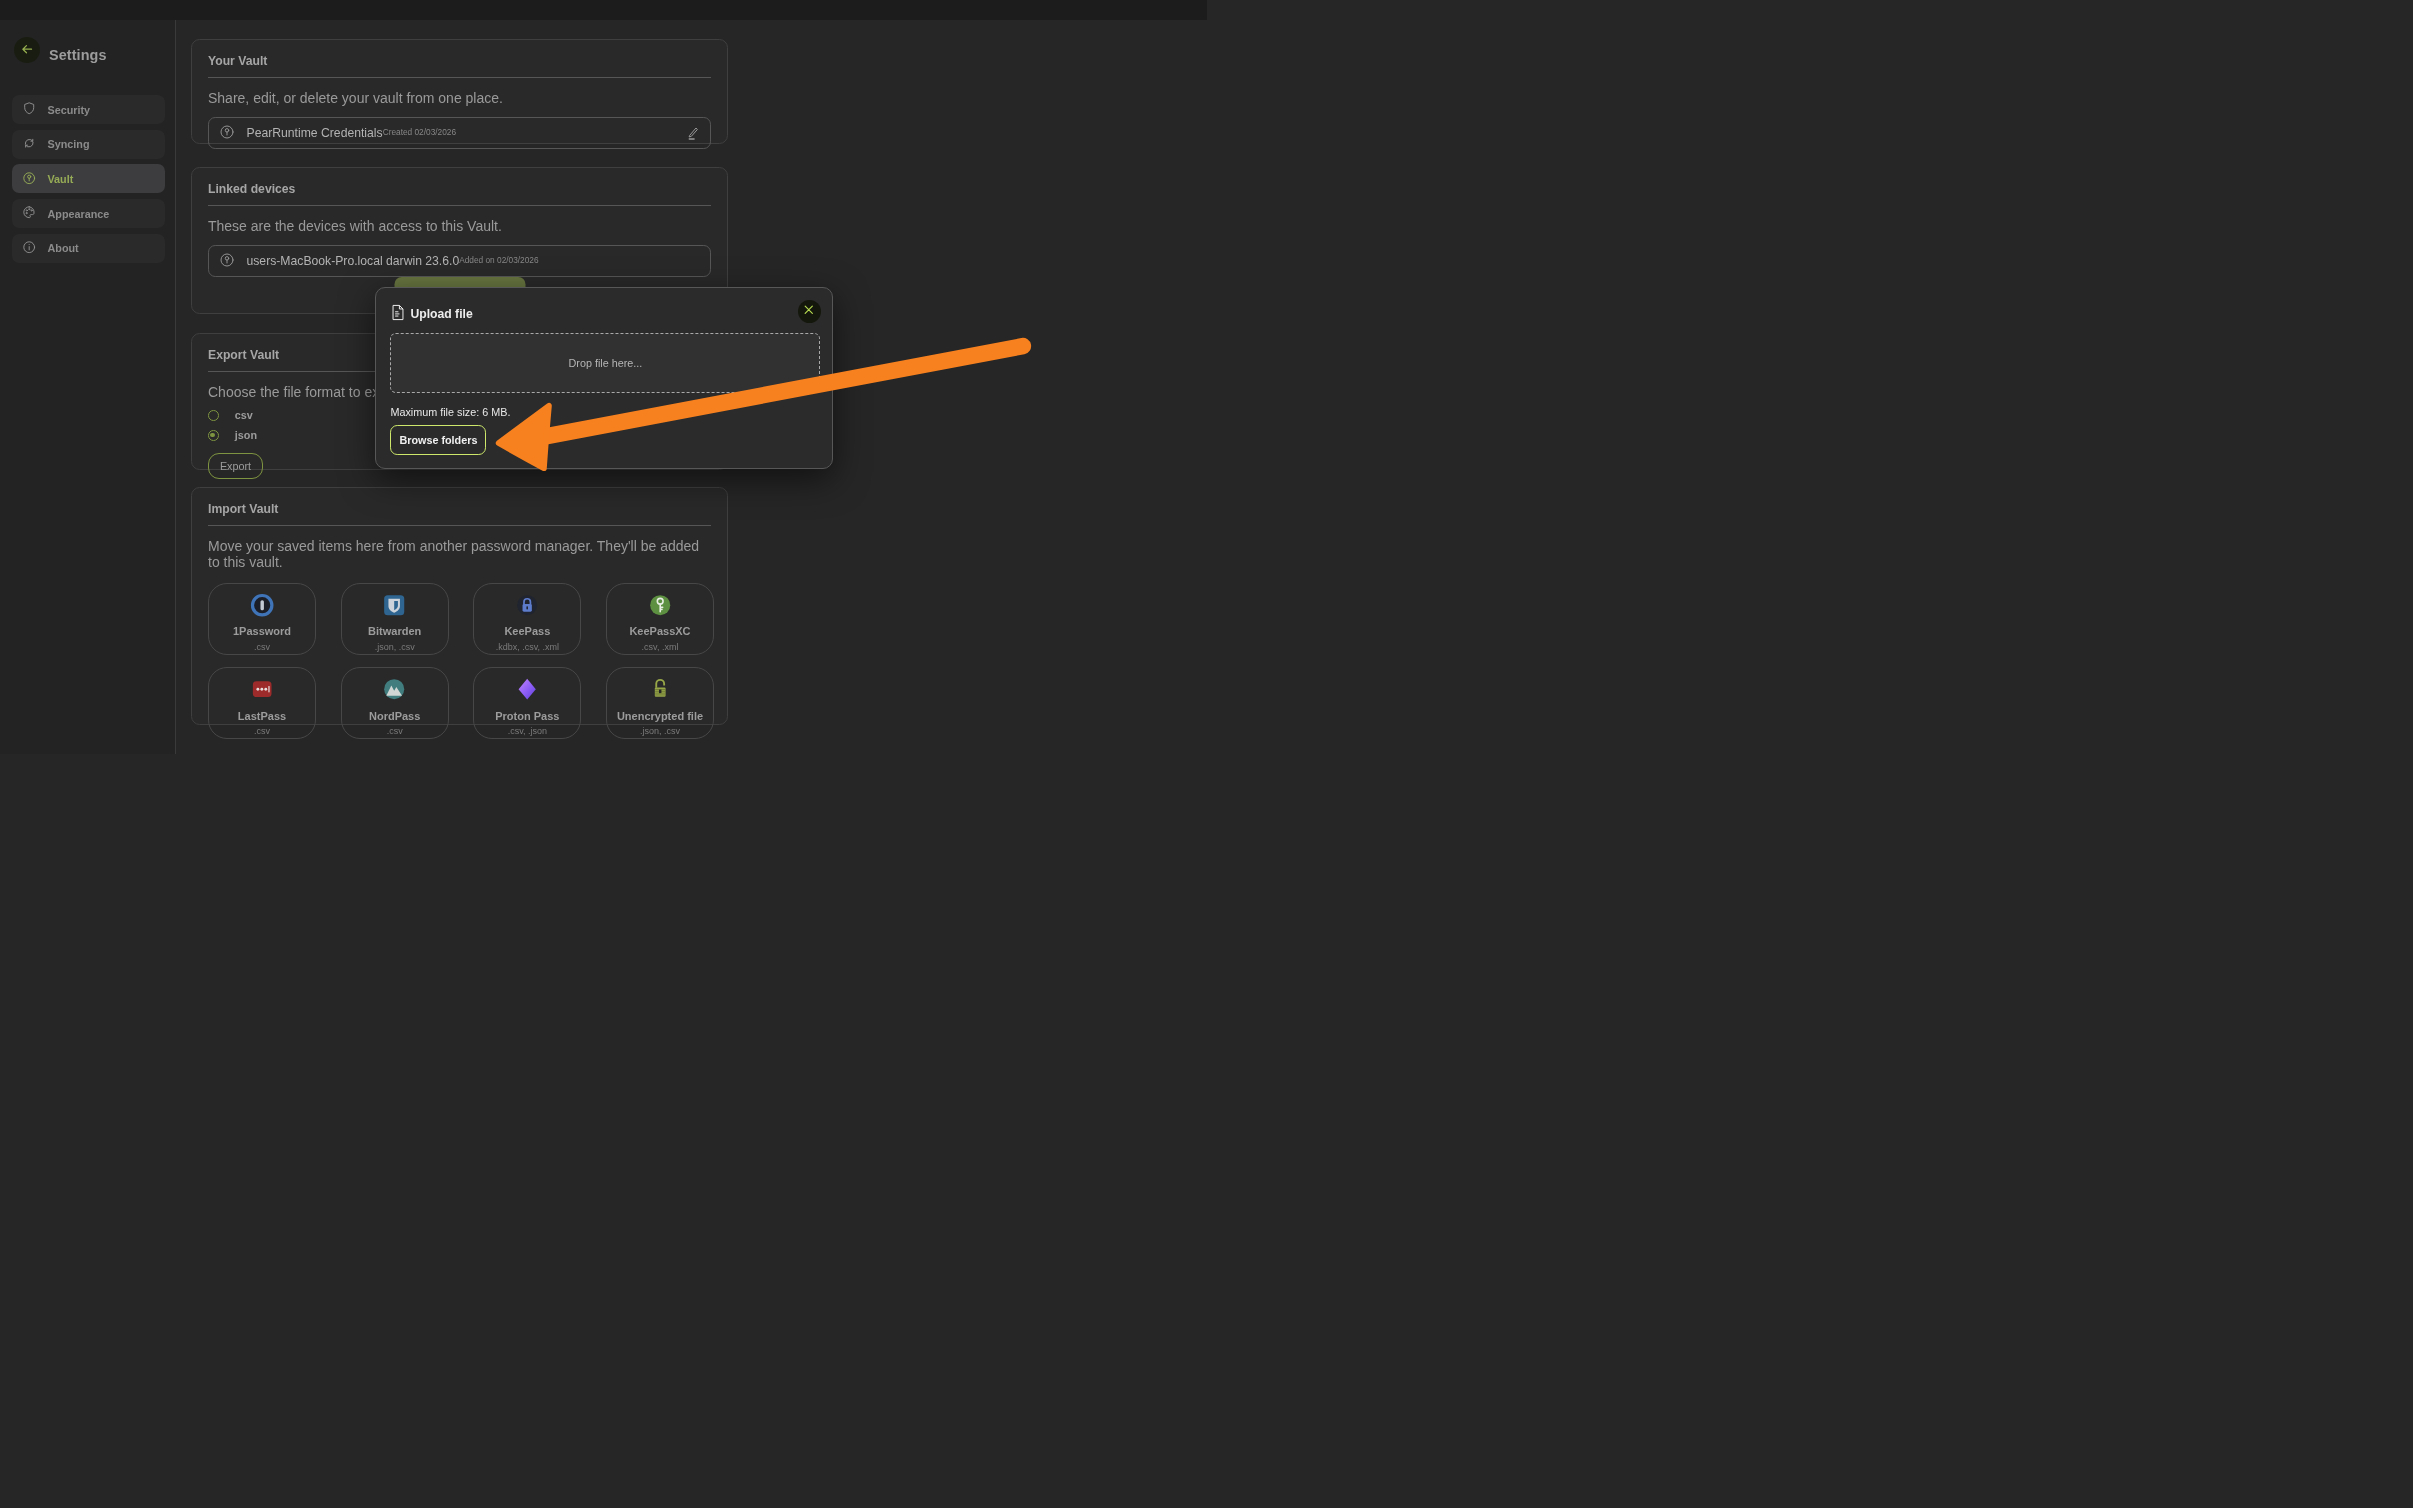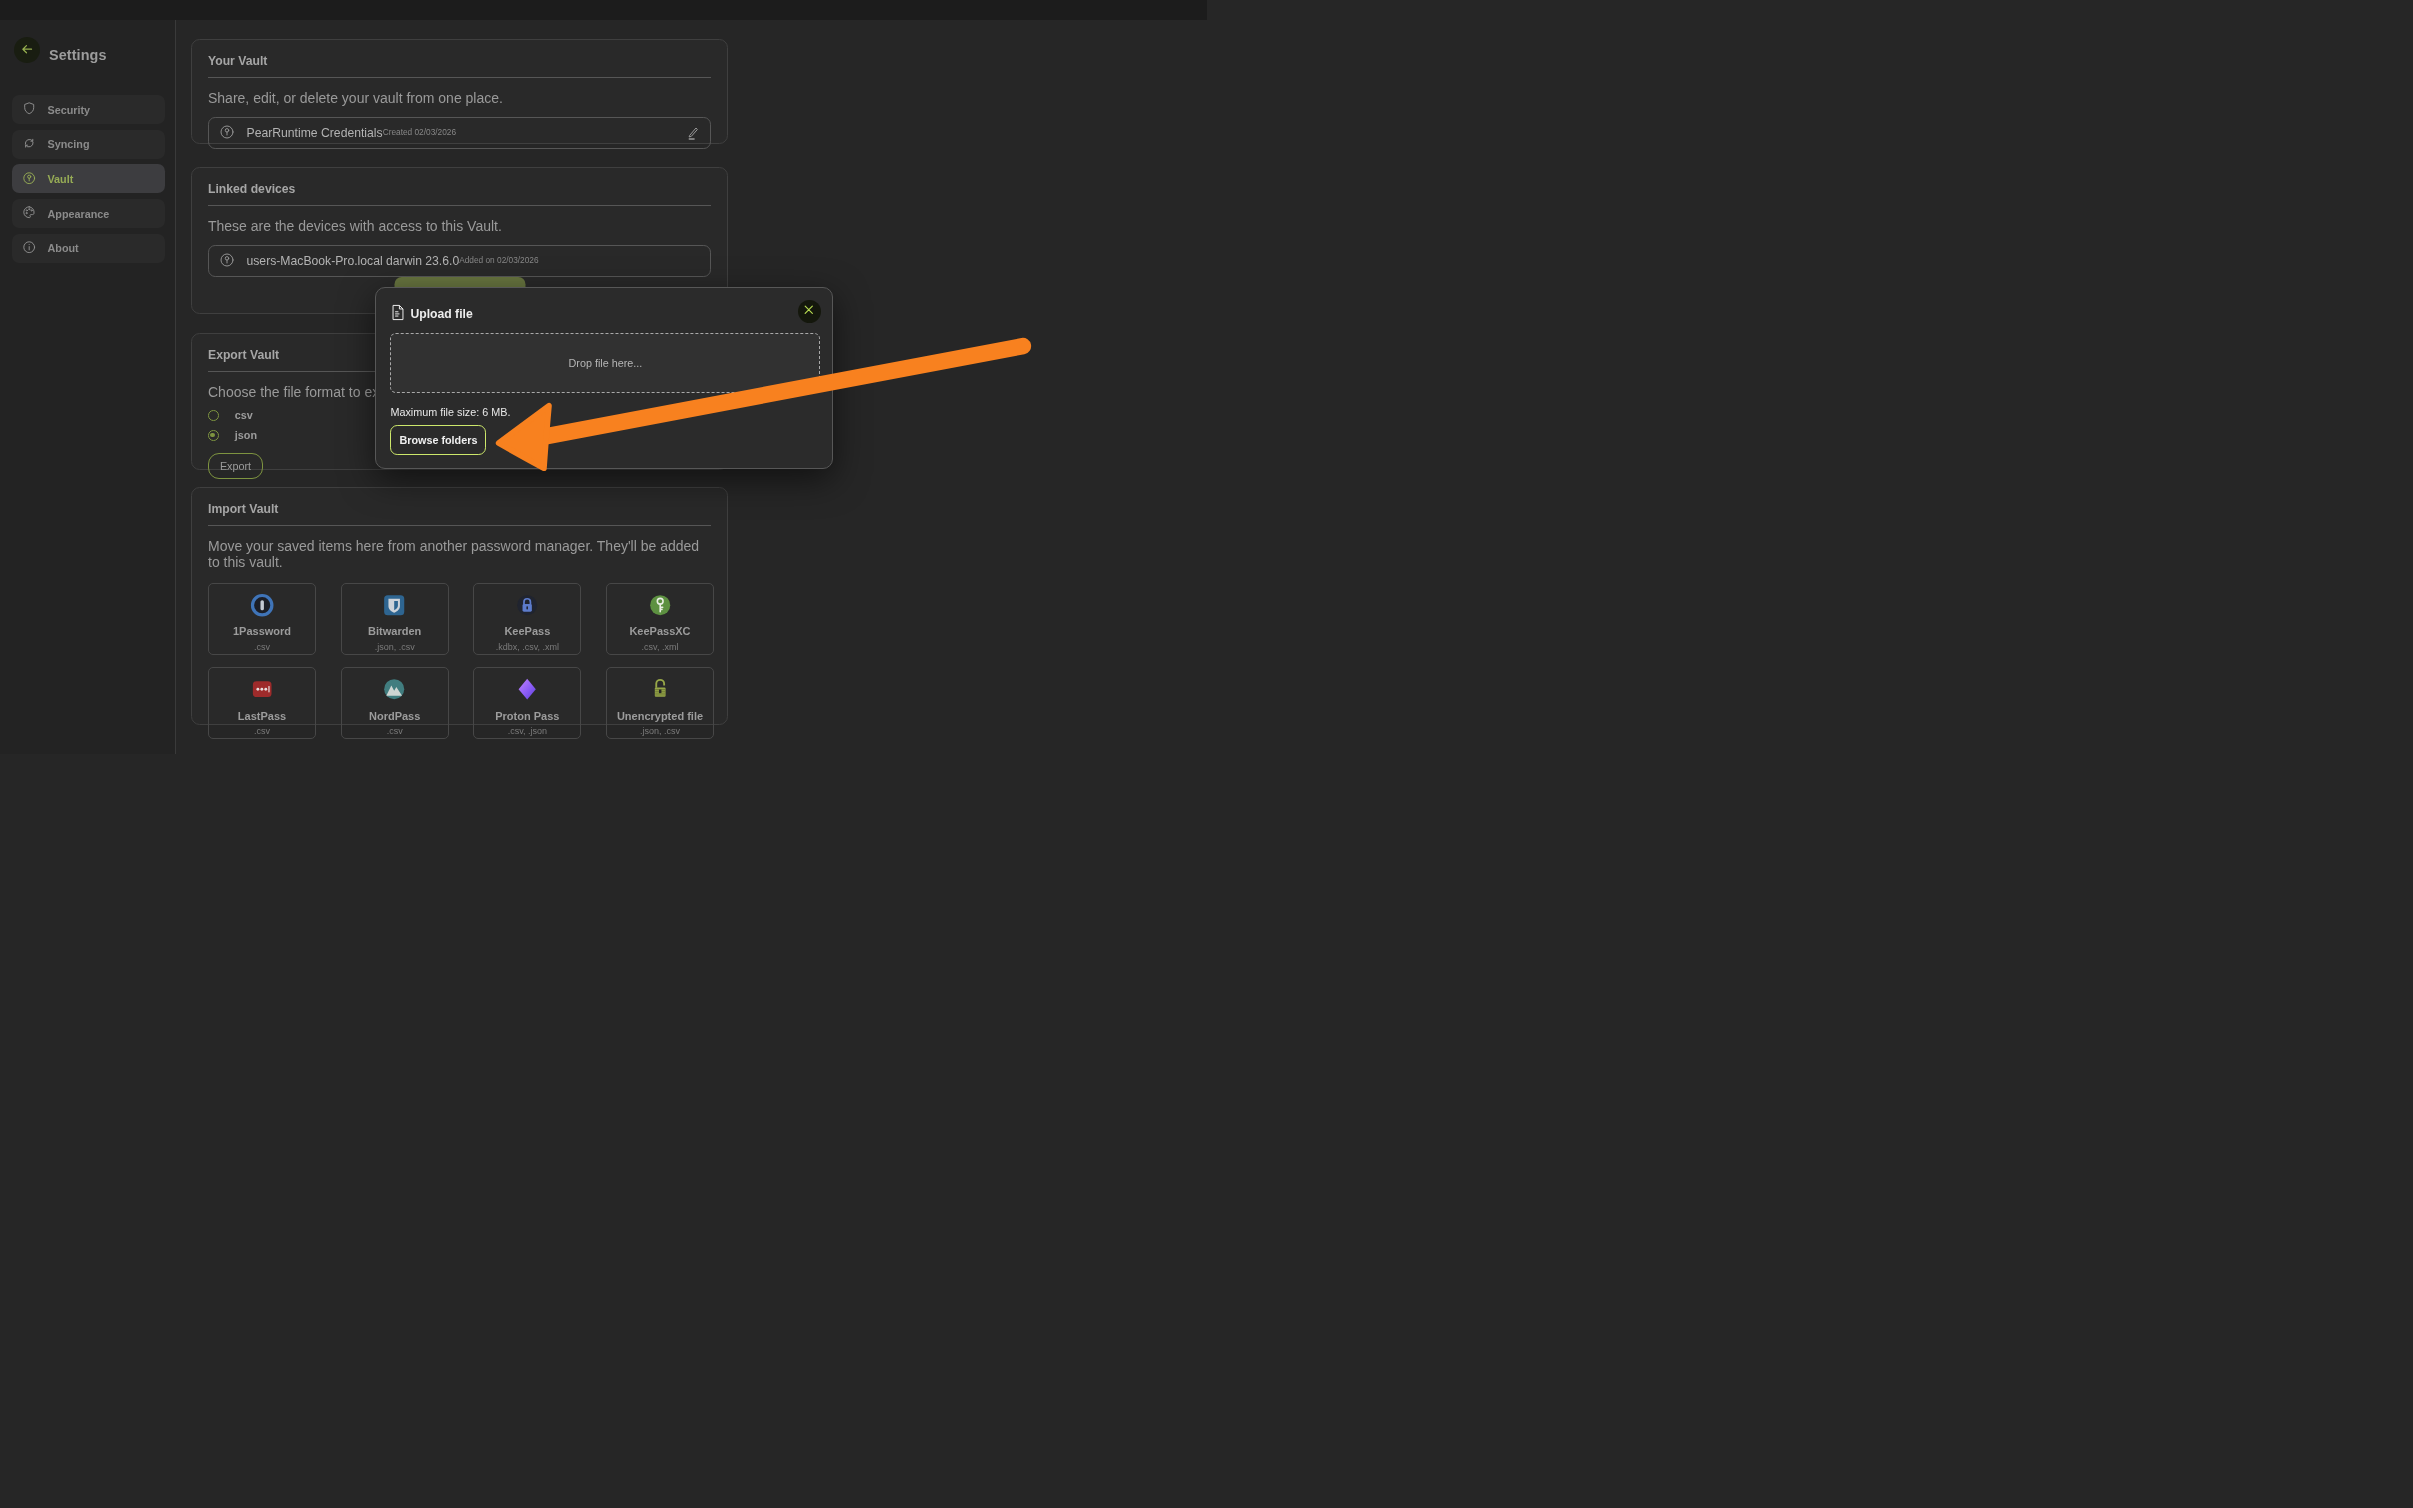--- a/index.html
+++ b/index.html
@@ -45,21 +45,21 @@
   
   .radio-row{display:flex;align-items:flex-end;gap:16px;margin-top:8.6px;cursor:pointer;width:fit-content;}
   .radio-row:first-of-type{margin-top:10px;}
   .radio{width:10.8px;height:10.8px;border-radius:50%;border:1.8px solid #7e9440;box-sizing:border-box;position:relative;flex:0 0 auto;}
   .radio.selected::after{content:"";position:absolute;left:1.4px;top:1.4px;width:4.3px;height:4.3px;border-radius:50%;background:#7e9440;}
   .radio-label{font-size:10.8px;font-weight:bold;color:#9c9c9c;}
   .export-btn{margin-top:12.2px;width:55px;height:26px;background:transparent;border:0.7px solid #7e9440;border-radius:11px;
     color:#9c9c9c;font-size:10.8px;cursor:pointer;font-family:inherit;}
   
   .providers{margin-top:13px;width:506px;display:grid;grid-template-columns:repeat(4,108px);justify-content:space-between;row-gap:12.2px;}
-  .tile{height:72px;border:0.7px solid #474747;border-radius:5px;display:flex;flex-direction:column;align-items:center;
+  .tile{height:72px;border:0.7px solid #474747;border-radius:19px;display:flex;flex-direction:column;align-items:center;
     box-sizing:border-box;padding-top:9.3px;cursor:pointer;background:transparent;}
   .tile-name{font-size:11px;font-weight:bold;color:#9c9c9c;margin-top:5.7px;}
   .tile-ext{font-size:9px;color:#7b7b7b;margin-top:4.3px;}
   
   .modal{position:absolute;left:375px;top:287px;width:458px;height:182px;background:#2b2b2b;border:0.7px solid #575757;
     border-radius:10px;box-sizing:border-box;z-index:10;box-shadow:0 10px 34px rgba(0,0,0,.55);padding:0 14.4px;}
   .modal-header{display:flex;align-items:center;gap:4px;margin-top:16px;}
   .modal-title{font-size:12.2px;font-weight:bold;color:#ededed;}
   .modal-close{position:absolute;right:11.5px;top:11.5px;width:23px;height:23px;border-radius:50%;background:#14170c;
     display:flex;align-items:center;justify-content:center;cursor:pointer;}

